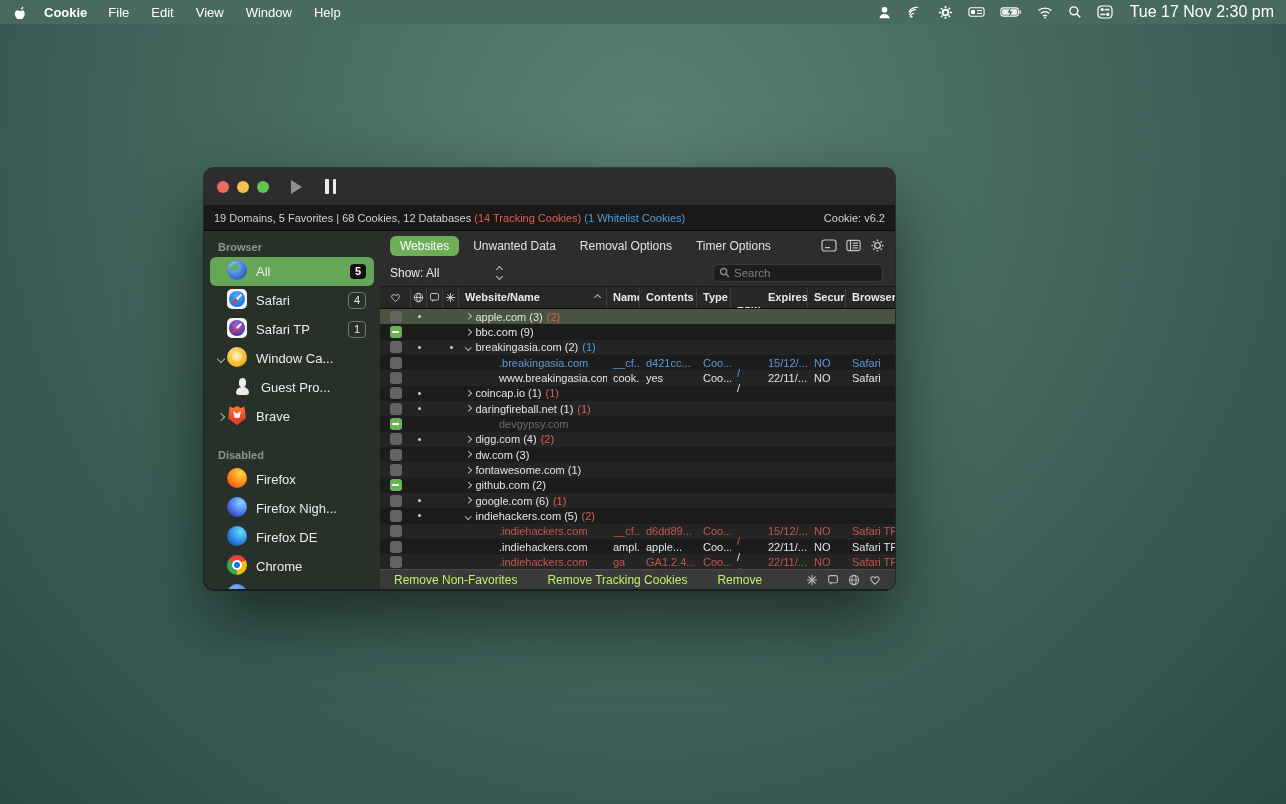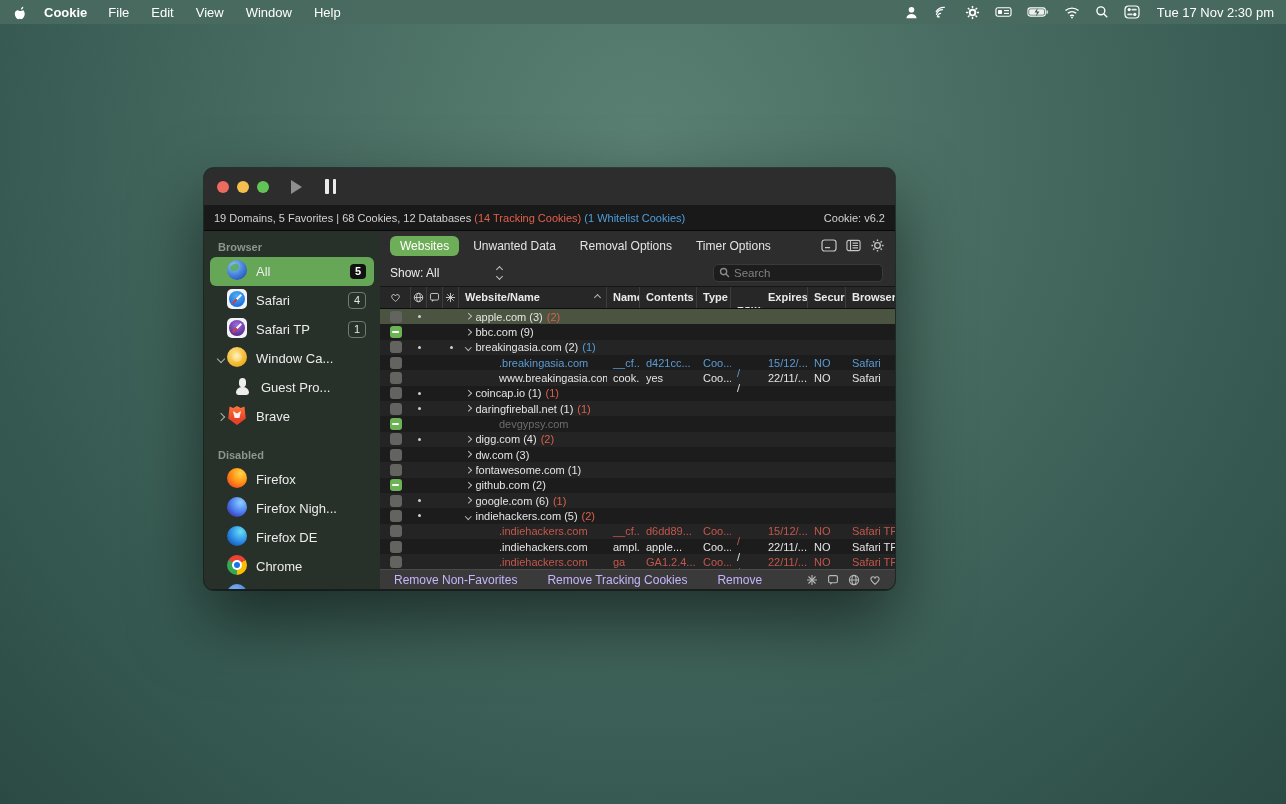--- a/index.html
+++ b/index.html
@@ -16,21 +16,21 @@
     background:rgba(73,106,96,.92);
     display:flex; align-items:center; padding:0 12px;
     color:#fff; font-size:13px;
   }
   .menubar .apple{ width:16px; height:16px; margin-right:16px; display:flex; align-items:center; }
   .menubar .appname{ font-weight:bold; margin-right:10px; }
   .menus{ display:flex; }
   .menus .menu-item{ padding:0 11px; }
   .mb-right{ margin-left:auto; display:flex; align-items:center; gap:15px; }
   .mb-right svg{ display:block; }
-  .clock{ font-size:13px; margin-left:2px; white-space:nowrap; }
+  .clock{ font-size:16px; margin-left:2px; white-space:nowrap; }
 
   
   .window{
     position:absolute; left:204px; top:168px; width:691px; height:422px;
     border-radius:10px; overflow:hidden; background:#1c1c1c;
     box-shadow:0 30px 70px rgba(0,0,0,.55), 0 0 0 1px rgba(0,0,0,.45);
   }
   .titlebar{ height:37px; background:#2d2d2e; display:flex; align-items:center; padding-left:13px; }
   .lights{ display:flex; gap:8px; }
   .light{ width:12px; height:12px; border-radius:50%; }
@@ -123,21 +123,21 @@
   .dot{ width:3px; height:3px; border-radius:50%; background:#cfcfcf; }
   .tr .chev{ width:4.5px; height:4.5px; border-color:#b8b8b8; margin:0 5px 0 7px; flex:none; }
   .tr .nm{ white-space:nowrap; overflow:hidden; }
   .tr .indent{ padding-left:40px; }
   .x-red{ color:#d9604c; margin-left:4px; } .x-blue{ color:#4d9ede; margin-left:4px; }
   .tr.t-red, .tr.t-red .td{ color:#c4574c; }
   .tr.t-blue, .tr.t-blue .td{ color:#5b9bd3; }
   .tr.t-gray, .tr.t-gray .td{ color:#6c6c6c; }
   .cell-pad{ padding-left:6px; }
 
-  .footer{ height:20px; background:#3a3a3b; border-top:1px solid #4a4a4a; display:flex; align-items:center; padding:0 14px; gap:30px; font-size:12px; color:#c4b5fd; }
+  .footer{ height:20px; background:#3a3a3b; border-top:1px solid #4a4a4a; display:flex; align-items:center; padding:0 14px; gap:30px; font-size:12px; color:#bef264; }
   .footer .fbtn{ white-space:nowrap; }
   .footer-icons{ margin-left:auto; display:flex; align-items:center; gap:9px; }
   .footer-icons svg{ display:block; }
 </style>
 </head>
 <body>
 
 <div class="menubar">
   <span class="apple">
     <svg width="15" height="16" viewBox="0 0 16 16">

